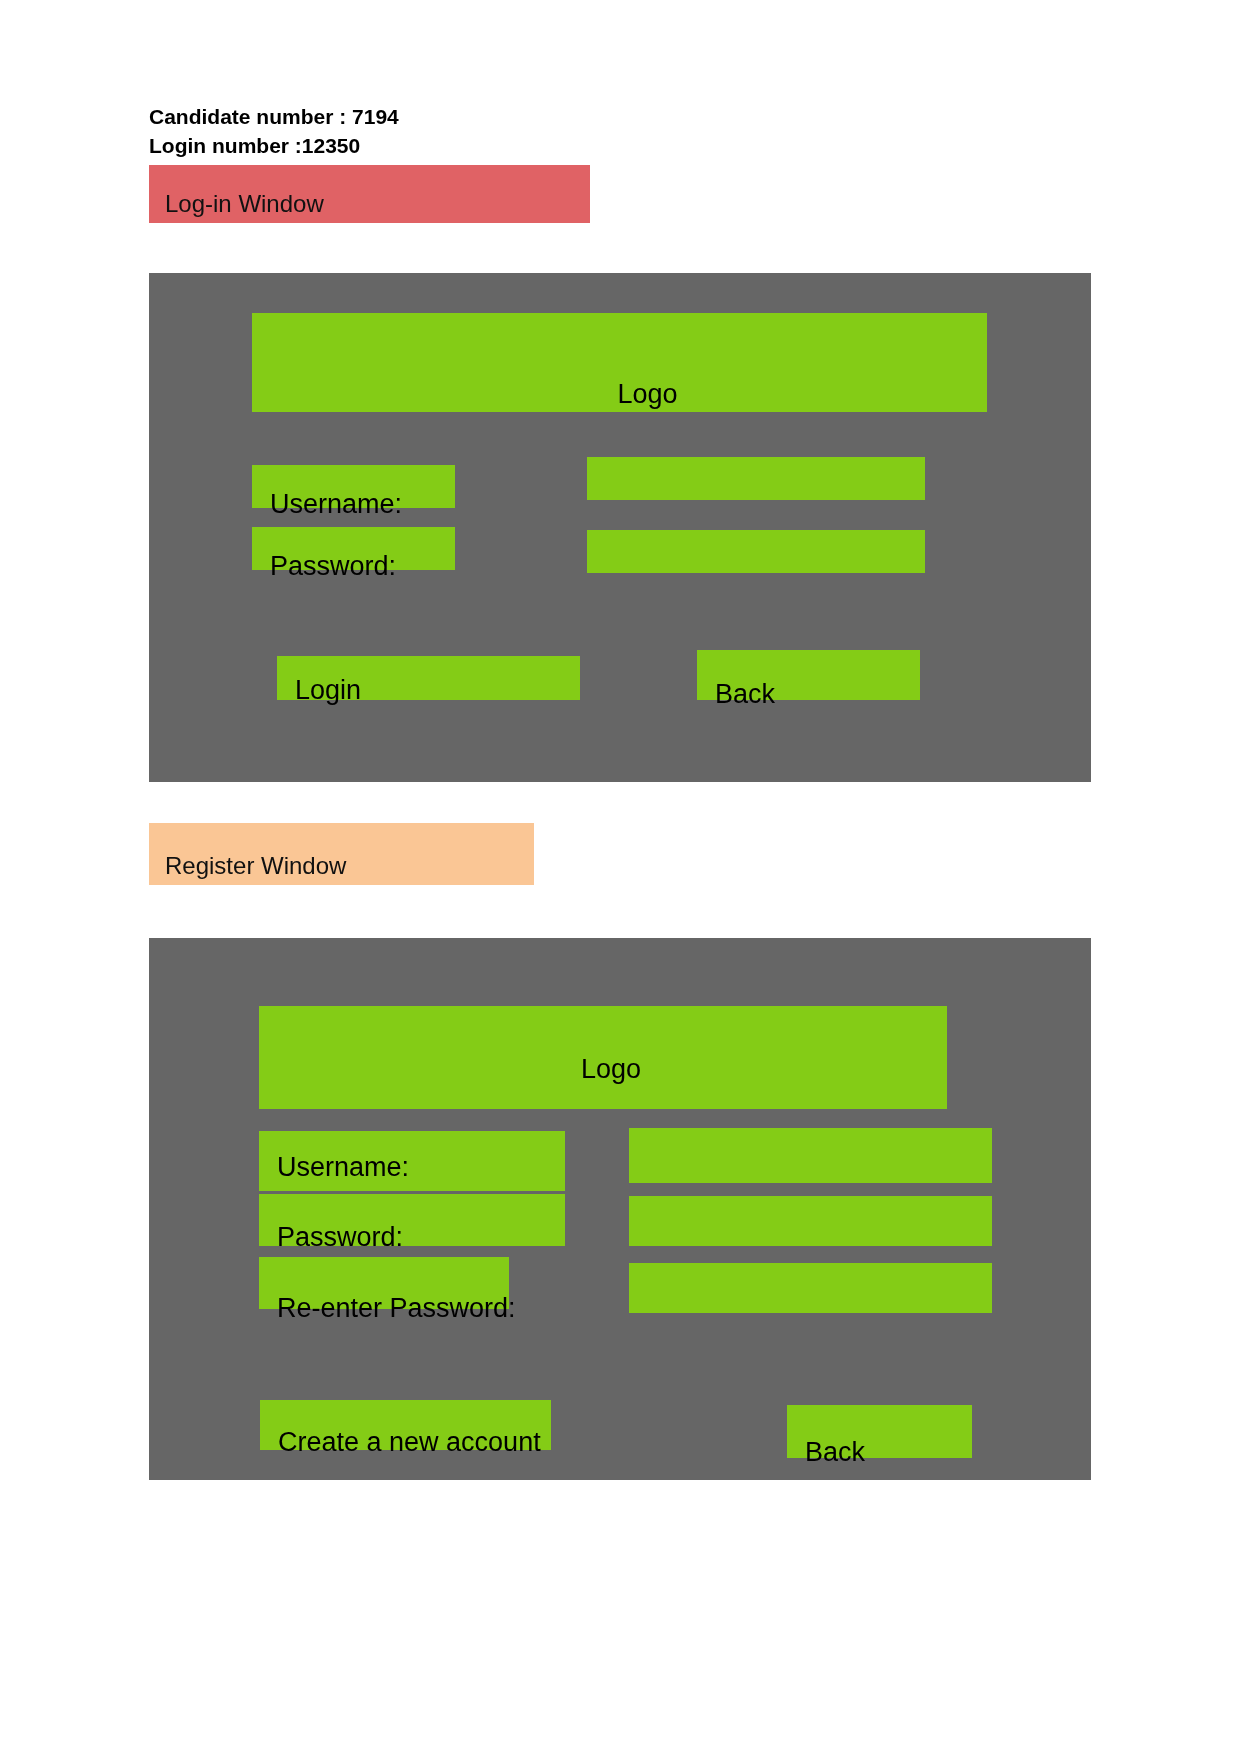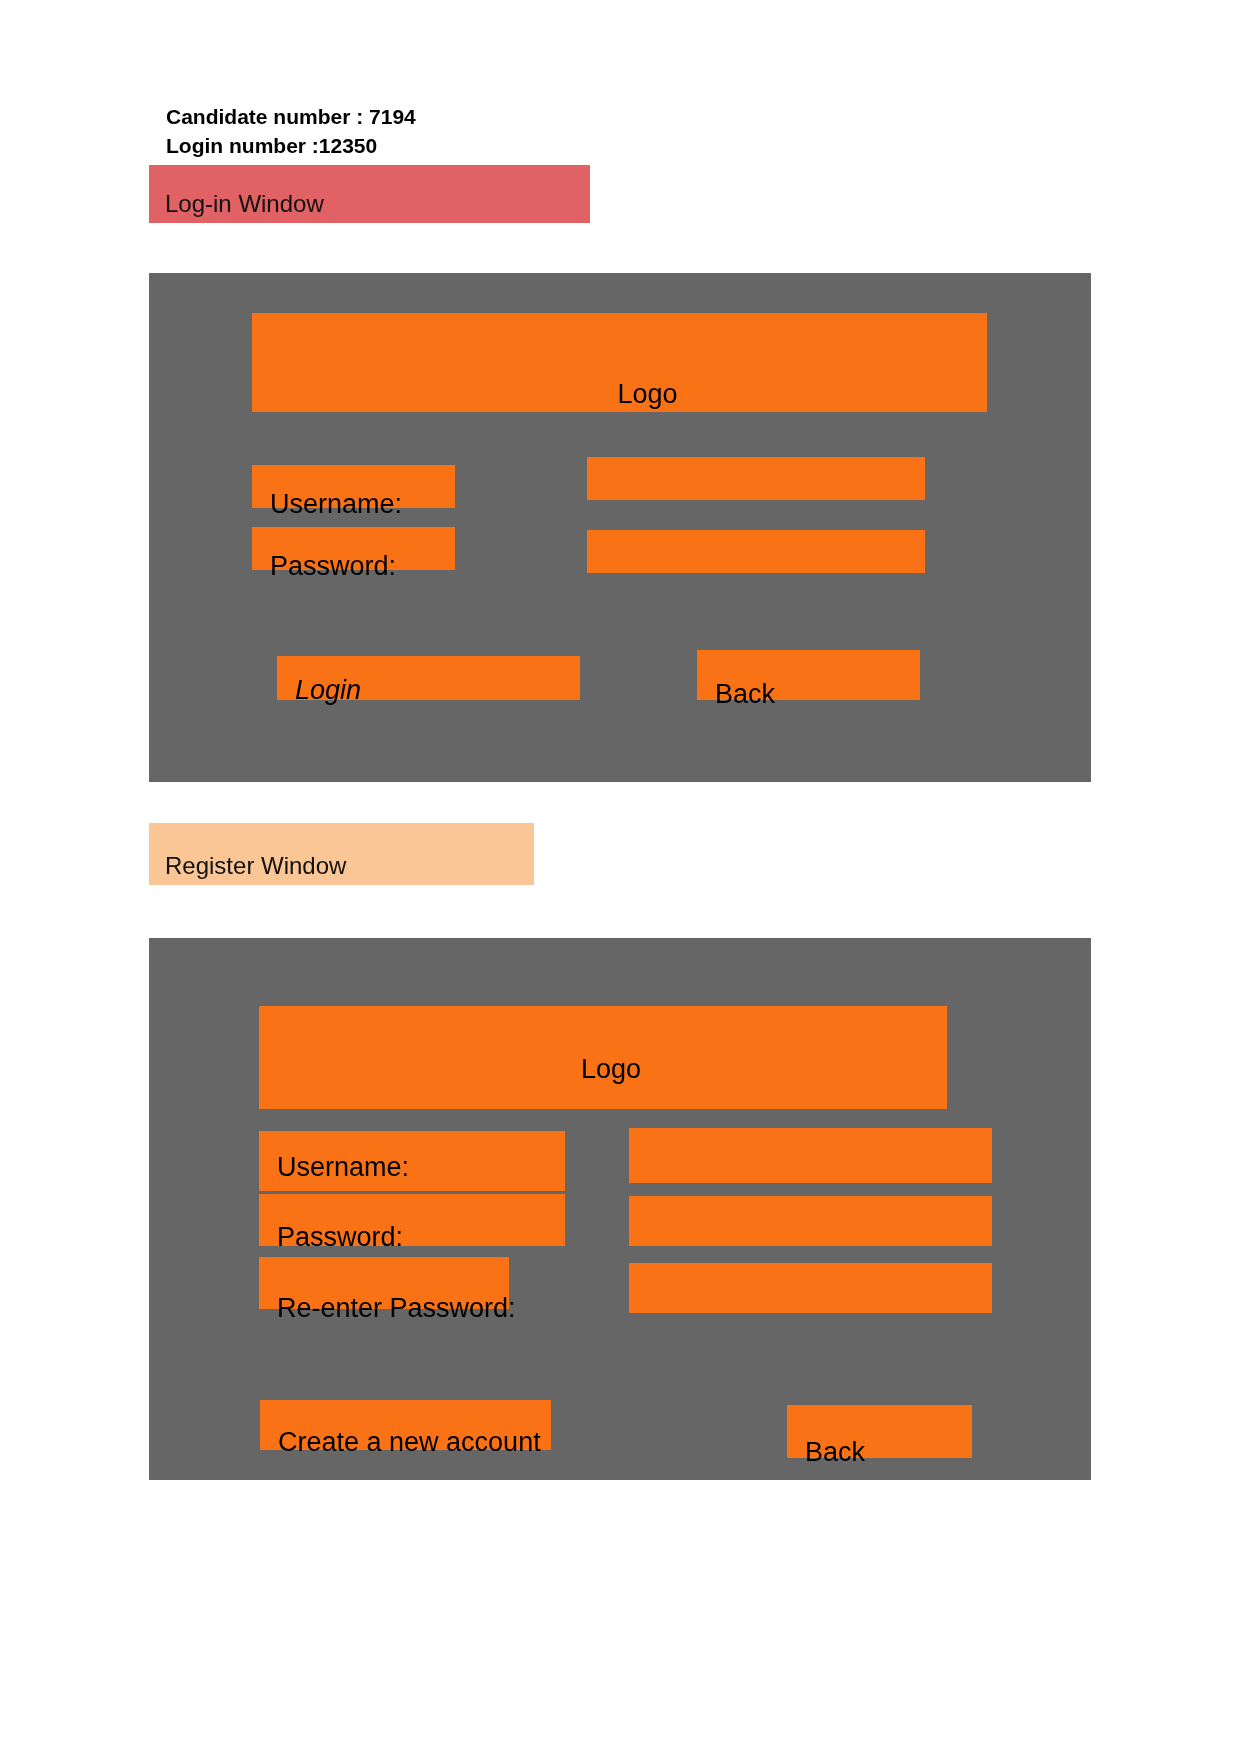--- a/index.html
+++ b/index.html
@@ -7,56 +7,56 @@
     width:1241px;height:1754px;background:#ffffff;
     font-family:"Liberation Sans", sans-serif;
     position:relative;overflow:hidden;
   }
   .page{position:absolute;left:0;top:0;width:1241px;height:1754px;}
 
   
   .cand-block{position:absolute;left:149px;top:102px;}
   .cand-line{
     font-size:21px;font-weight:bold;color:#000;
-    line-height:29px;white-space:nowrap;margin-left:17px;
+    line-height:29px;white-space:nowrap;
   }
 
   
   .section-bar{position:absolute;}
   .section-bar .bar-label{
     position:absolute;left:16px;bottom:4px;
     font-size:24px;color:#111;white-space:nowrap;line-height:30px;
   }
   #bar-login{left:149px;top:165px;width:441px;height:58px;background:#e06265;}
   #bar-register{left:149px;top:823px;width:370px;height:62px;background:#fac695;padding-left:15px;}
 
   
   .window-panel{position:absolute;background:#666666;}
   #panel-login{left:149px;top:273px;width:942px;height:509px;}
   #panel-register{left:149px;top:938px;width:942px;height:542px;}
 
   
-  .wbox{position:absolute;background:#f97316;box-sizing:border-box;}
+  .wbox{position:absolute;background:#84cc16;box-sizing:border-box;}
   .wbox .wtext{
     position:absolute;left:18px;bottom:-6px;
     font-size:27px;color:#000;white-space:nowrap;line-height:32px;
   }
   .wbox .wtext.inside{bottom:4px;}
   .wbox .wtext.logo1{left:0;right:0;text-align:center;bottom:2px;
     transform:translateX(28px);}
   .wbox .wtext.logo2{left:0;right:0;text-align:center;bottom:24px;
     transform:translateX(8px);}
 
   
   #login-logo{left:103px;top:40px;width:735px;height:99px;}
   #login-username-label{left:103px;top:192px;width:203px;height:43px;}
   #login-username-input{left:438px;top:184px;width:338px;height:43px;}
   #login-password-label{left:103px;top:254px;width:203px;height:43px;}
   #login-password-input{left:438px;top:257px;width:338px;height:43px;}
-  #login-submit{left:128px;top:383px;width:303px;height:44px;font-style:italic;}
+  #login-submit{left:128px;top:383px;width:303px;height:44px;}
   #login-back{left:548px;top:377px;width:223px;height:50px;}
 
   
   #reg-logo{left:110px;top:68px;width:688px;height:103px;}
   #reg-username-label{left:110px;top:193px;width:306px;height:60px;}
   #reg-password-label{left:110px;top:256px;width:306px;height:52px;}
   #reg-repassword-label{left:110px;top:319px;width:250px;height:52px;}
   #reg-username-input{left:480px;top:190px;width:363px;height:55px;}
   #reg-password-input{left:480px;top:258px;width:363px;height:50px;}
   #reg-repassword-input{left:480px;top:325px;width:363px;height:50px;}

